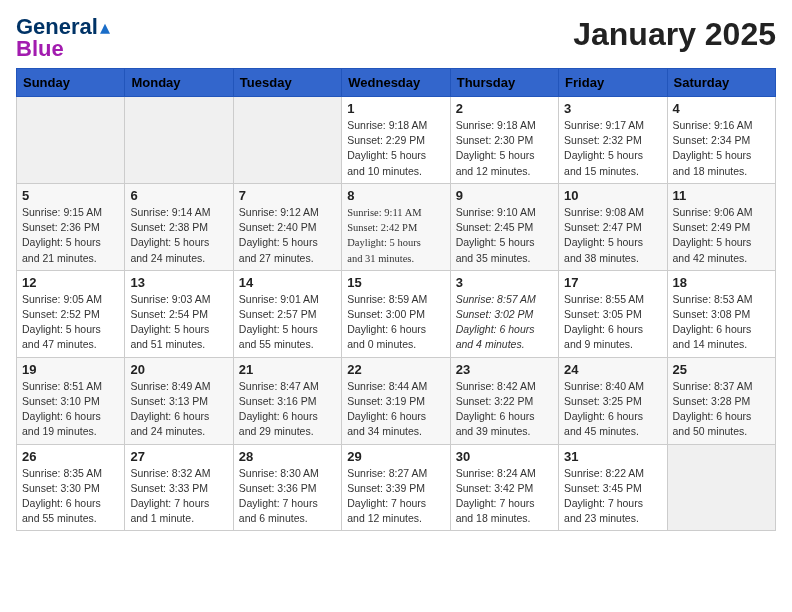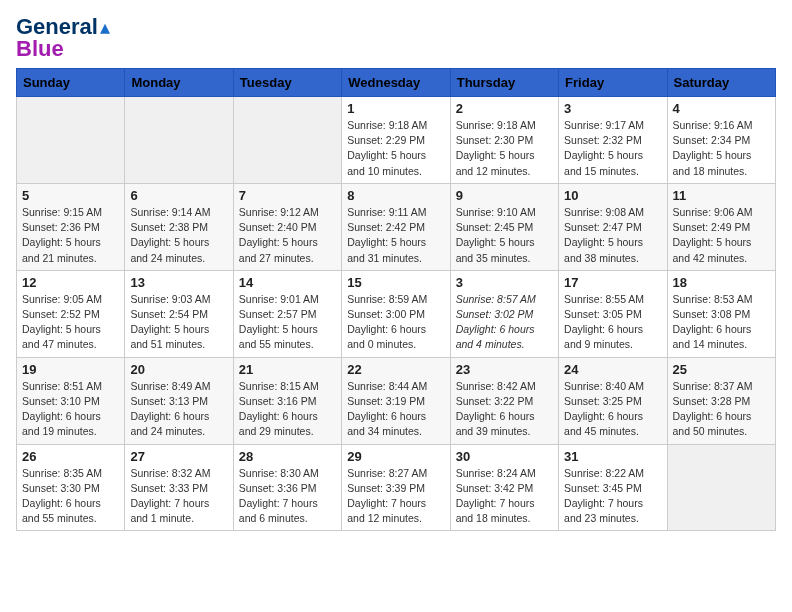--- a/index.html
+++ b/index.html
@@ -79,20 +79,21 @@
 
 <div class="header">
   <div class="logo">
     <div style="display:flex;align-items:center;gap:2px;justify-content:center;">
       <span style="font-size:22px;font-weight:bold;color:#003366;line-height:1;">General</span>
       <span style="color:#1a6dc8;font-size:20px;line-height:1;">▴</span>
     </div>
     <span style="font-size:22px;font-weight:bold;color:#a21caf;line-height:1;margin-left:0;">Blue</span>
   </div>
   <div class="title-block">
+    <div class="month-year">January 2025</div>
   </div>
 </div>
 
 <table class="calendar">
   <thead>
     <tr>
         <th>Sunday</th>
         <th>Monday</th>
         <th>Tuesday</th>
         <th>Wednesday</th>
@@ -152,21 +153,21 @@
         </td>
         <td>
           <div class="day-number">7</div>
           <div class="day-info" style="white-space: pre-line;">Sunrise: 9:12 AM
 Sunset: 2:40 PM
 Daylight: 5 hours
 and 27 minutes.</div>
         </td>
         <td>
           <div class="day-number">8</div>
-          <div class="day-info" style="white-space: pre-line;">Sunrise: 9:11 AM
+          <div class="day-info" style="white-space: pre-line; font-family: Liberation Serif, serif;">Sunrise: 9:11 AM
 Sunset: 2:42 PM
 Daylight: 5 hours
 and 31 minutes.</div>
         </td>
         <td>
           <div class="day-number">9</div>
           <div class="day-info" style="white-space: pre-line;">Sunrise: 9:10 AM
 Sunset: 2:45 PM
 Daylight: 5 hours
 and 35 minutes.</div>
@@ -247,21 +248,21 @@
         </td>
         <td>
           <div class="day-number">20</div>
           <div class="day-info" style="white-space: pre-line;">Sunrise: 8:49 AM
 Sunset: 3:13 PM
 Daylight: 6 hours
 and 24 minutes.</div>
         </td>
         <td>
           <div class="day-number">21</div>
-          <div class="day-info" style="white-space: pre-line;">Sunrise: 8:15 AM
+          <div class="day-info" style="white-space: pre-line;">Sunrise: 8:47 AM
 Sunset: 3:16 PM
 Daylight: 6 hours
 and 29 minutes.</div>
         </td>
         <td>
           <div class="day-number">22</div>
           <div class="day-info" style="white-space: pre-line;">Sunrise: 8:44 AM
 Sunset: 3:19 PM
 Daylight: 6 hours
 and 34 minutes.</div>

